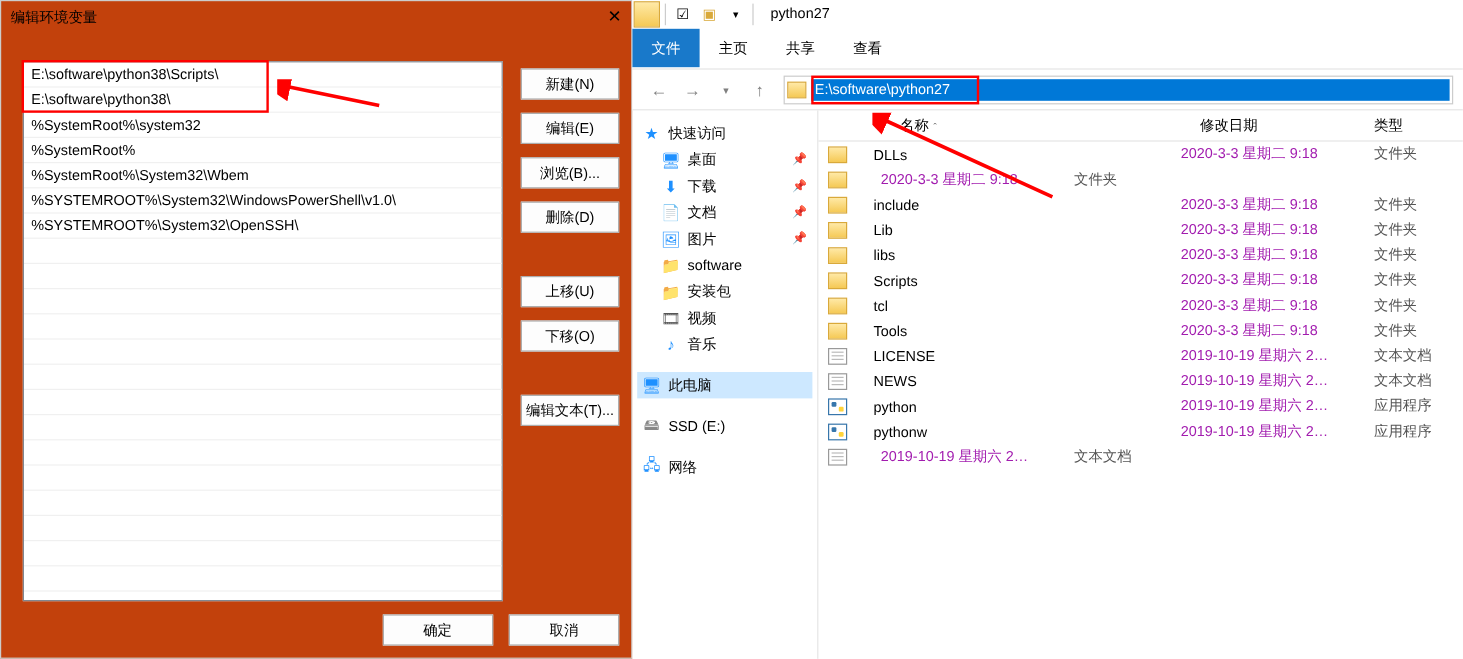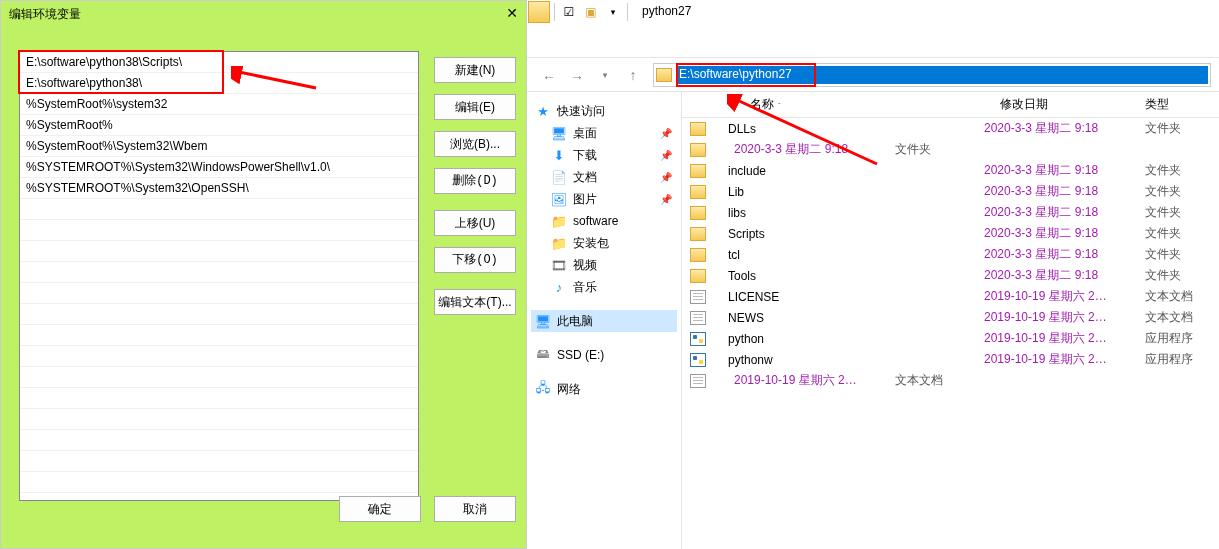--- a/index.html
+++ b/index.html
@@ -1,29 +1,29 @@
 <!DOCTYPE html>
 <html><head>
 <meta charset="utf-8">
 <style>
 *{box-sizing:border-box;margin:0;padding:0;font-family:"Microsoft YaHei","Segoe UI",sans-serif;font-size:12px;}
 body{background:#fff;width:1219px;height:549px;overflow:hidden;position:relative;}
 .container{display:flex;height:549px;}
-.left-panel{width:527px;height:549px;background:#bef264;position:relative;border:1px solid #ccc;}
+.left-panel{width:527px;height:549px;background:#c2410c;position:relative;border:1px solid #ccc;}
 .left-title{height:25px;padding:5px 8px;font-size:12px;color:#000;}
 .close-x{position:absolute;right:8px;top:4px;font-size:14px;color:#000;cursor:pointer;}
 .path-list{position:absolute;left:18px;top:50px;width:400px;height:450px;background:#fff;border:1px solid #828790;}
 .path-row{height:21px;line-height:21px;padding:0 6px;border-bottom:1px solid #f0f0f0;white-space:nowrap;overflow:hidden;}
 .hl-box{position:absolute;left:17px;top:49px;width:206px;height:44px;border:2px solid #ff0000;pointer-events:none;z-index:5;}
 .arrow1{position:absolute;left:230px;top:65px;pointer-events:none;z-index:6;}
 .btn-col{position:absolute;right:10px;top:56px;width:82px;}
 .btn{width:82px;height:26px;background:#fdfdfd;border:1px solid #adadad;margin-bottom:11px;font-size:12px;cursor:pointer;text-align:center;line-height:24px;}
-.btn.tall-gap{margin-bottom:16px;font-family:Liberation Mono, monospace;}
+.btn.tall-gap{margin-bottom:36px;}
 .footer{position:absolute;bottom:10px;right:10px;}
-.footer .btn{display:inline-block;width:82px;margin-left:10px;margin-bottom:16px;}
+.footer .btn{display:inline-block;width:92px;margin-left:10px;margin-bottom:0;}
 .right-panel{width:692px;height:549px;background:#fff;position:relative;}
 .explorer-top{height:58px;background:#fff;border-bottom:1px solid #e5e5e5;position:relative;}
 .qat{position:absolute;left:0;top:0;height:24px;display:flex;align-items:center;}
 .qat-folder{width:22px;height:22px;background:linear-gradient(#ffe9a6,#f5c955);border:1px solid #d9a93a;margin:1px;}
 .qat-sep{width:1px;height:18px;background:#ccc;margin:0 3px;}
 .qat-icon{width:18px;height:18px;margin:0 2px;display:flex;align-items:center;justify-content:center;}
 .title-text{position:absolute;left:115px;top:4px;font-size:12px;}
 .ribbon-tabs{position:absolute;left:0;top:24px;height:32px;display:flex;align-items:stretch;}
 .file-tab{background:#1979ca;color:#fff;padding:8px 16px;font-size:12px;cursor:pointer;}
 .tab{padding:8px 16px;font-size:12px;cursor:pointer;color:#000;}
@@ -124,20 +124,26 @@
     <div class="explorer-top">
       <div class="qat">
         <div class="qat-folder"></div>
         <div class="qat-sep"></div>
         <div class="qat-icon">☑</div>
         <div class="qat-icon" style="color:#d9a93a;">▣</div>
         <div class="qat-icon" style="font-size:9px;">▾</div>
         <div class="qat-sep"></div>
       </div>
       <div class="title-text">python27</div>
+      <div class="ribbon-tabs">
+        <div class="file-tab">文件</div>
+        <div class="tab">主页</div>
+        <div class="tab">共享</div>
+        <div class="tab">查看</div>
+      </div>
     </div>
 
     <div class="nav-row">
       <div class="nav-btn">←</div>
       <div class="nav-btn">→</div>
       <div class="nav-btn" style="font-size:9px;">▾</div>
       <div class="nav-btn">↑</div>
       <div class="addr-bar">
         <div class="addr-folder"></div>
         <div class="addr-text">E:\software\python27</div>

